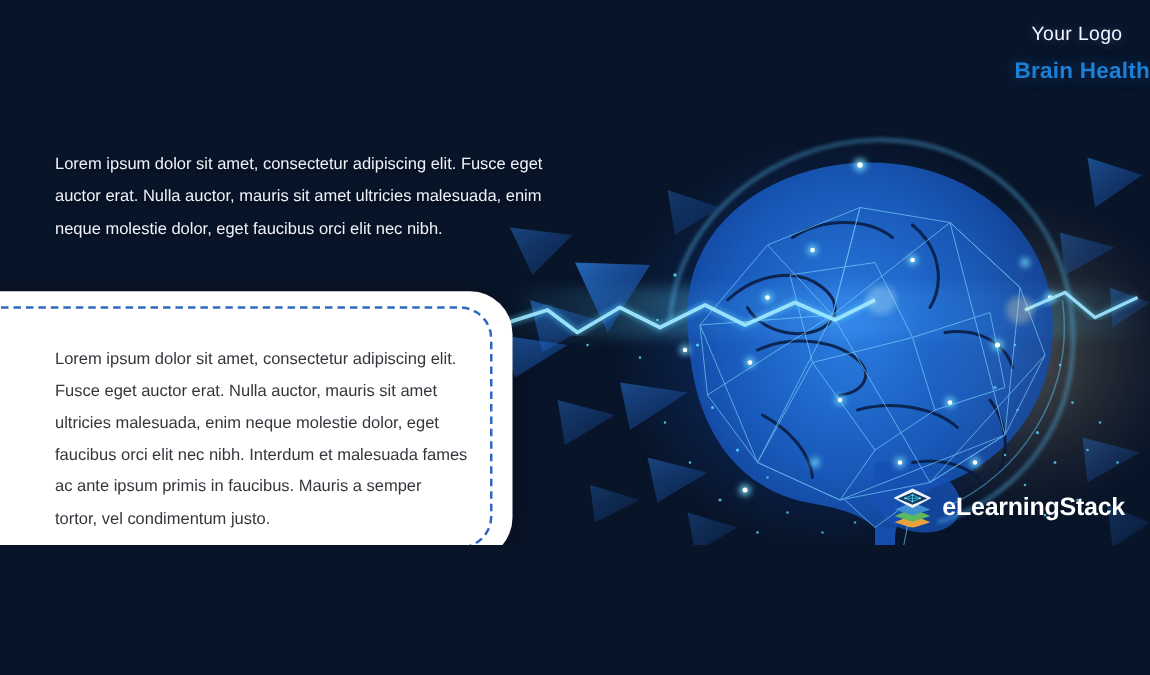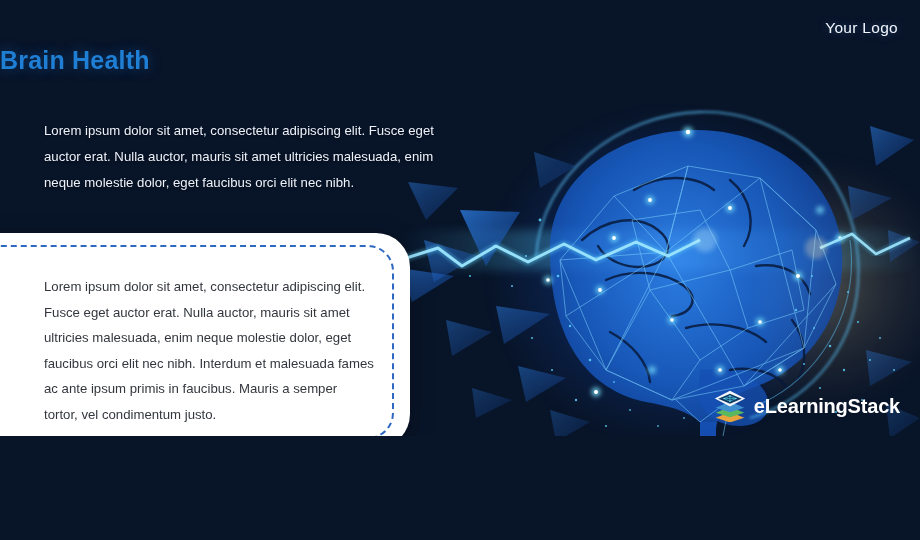--- a/index.html
+++ b/index.html
@@ -17,22 +17,22 @@
   }
 
   
   .your-logo{
     position:absolute;top:19px;right:22px;
     color:#f2f6ff;font-size:15.5px;letter-spacing:.3px;
     text-shadow:0 0 8px rgba(120,180,255,.35);
   }
   .slide-title{
     position:absolute;top:46px;left:0;width:920px;
-    text-align:left;
-    color:#1f7fd4;font-size:25px;font-weight:bold;letter-spacing:.2px;
+    text-align:right;
+    color:#1f7fd4;font-size:18px;font-weight:bold;letter-spacing:.2px;
     text-shadow:0 0 14px rgba(30,120,220,.45);
   }
   .title-shift{display:inline-block;transform:translateX(0px);}
 
   
   .intro{
     position:absolute;left:44px;top:118px;width:404px;
     color:#eef3fb;font-size:13.2px;line-height:26px;
     text-shadow:0 1px 3px rgba(0,0,0,.45);
   }

